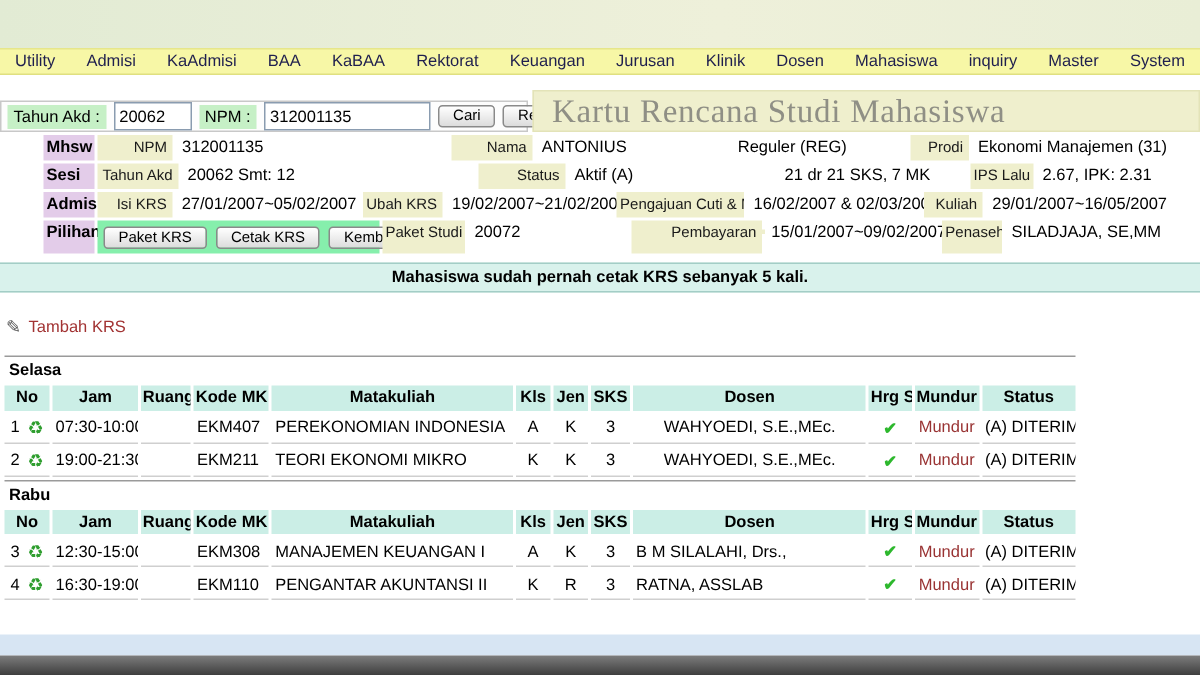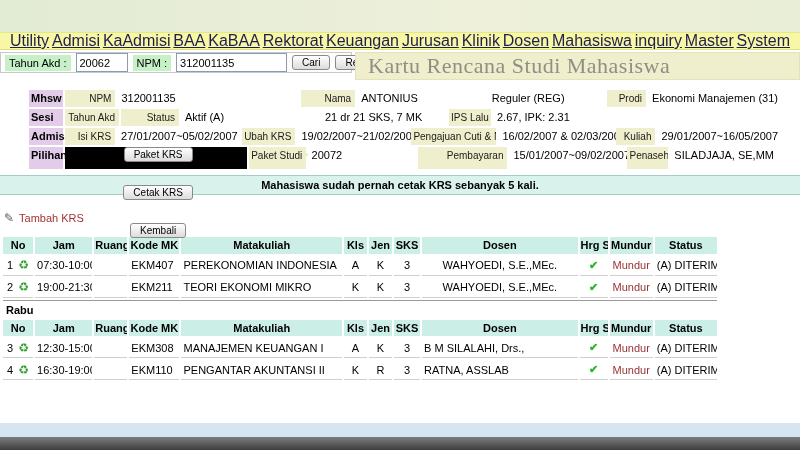--- a/index.html
+++ b/index.html
@@ -6,24 +6,24 @@
   html,body { width:800px; height:450px; overflow:hidden; }
   body { font-family:"Liberation Sans", sans-serif; font-size:11px; color:#000; background:#fff; }
   .page { position:relative; width:800px; height:450px; background:#fff; overflow:hidden; }
 
   
   .topband { height:32px; background:linear-gradient(90deg,#e2ebd4,#eef0da 60%,#e9eed6); }
 
   
   .menubar { height:18px; background:#f7f7a6; border-top:1px solid #e6e68a; border-bottom:1px solid #e0e080;
              display:flex; align-items:center; justify-content:space-between; padding:0 10px; }
-  .menubar span { color:#1f1f4e; font-size:16px; cursor:pointer; white-space:nowrap;text-decoration:underline; }
-
-  
-  .searchwrap { display:flex; align-items:flex-start; margin:2px 0 2px 0; height:36px; }
+  .menubar span { color:#1f1f4e; font-size:11px; cursor:pointer; white-space:nowrap; }
+
+  
+  .searchwrap { display:flex; align-items:flex-end; margin:2px 0 2px 0; height:36px; }
   .searchbar { display:flex; align-items:center; gap:5px; background:#fdfdfd; border:1px solid #c8c8c8;
                padding:0 6px 0 4px; width:352px; }
   .glabel { background:#c6f0c6; padding:2px 4px; font-size:11px; white-space:nowrap; }
   .searchbar input { width:52px; height:19px; border:1px solid #8a9cb0; font-family:"Liberation Sans",sans-serif;
                      font-size:11px; padding:1px 3px; }
   .searchbar input.wide { width:111px; }
   .btn { font-family:"Liberation Sans",sans-serif; font-size:10px; padding:1px 9px; border:1px solid #8a8a8a;
          border-radius:3px; background:linear-gradient(#ffffff,#dcdcdc); cursor:pointer; white-space:nowrap; }
   .titlebox { flex:1; background:#efefcd; border:1px solid #e3e3b8; margin-left:3px; display:flex; align-items:center; }
   .titlebox h1 { font-family:"Liberation Serif", serif; font-weight:normal; font-size:22px; color:#8f8f85;
@@ -33,21 +33,21 @@
   .info { width:779px; margin-left:1px; }
   .irow { display:flex; gap:2px; margin-bottom:2px; height:17px; }
   .irow.tall { height:22px; align-items:stretch; }
   .ihdr { width:34px; background:#e3cce9; font-weight:bold; font-size:11px; padding:2px 2px;margin-left:28px; }
   .ilbl { background:#efefcd; font-size:10px; text-align:right; padding:3px 4px 0 2px; white-space:nowrap;
           overflow:hidden; color:#1a1a1a; }
   .ival { background:#fff; font-size:11px; padding:2px 2px 0 4px; white-space:nowrap; }
   .w54{width:54px;} .w58{width:58px;} .w66{width:66px;margin-top:44px;} .w42{width:42px;} .w92{width:92px;}
   .w196{width:196px;} .w70{width:70px;} .w126{width:126px;} .w130{width:130px;} .w112{width:112px;} .w116{width:116px;}
   .flex1{flex:1;}
-  .btncell { width:188px; background:#000000; display:flex; align-items:center; gap:23px; padding-left:4px;flex-direction:column; }
+  .btncell { width:188px; background:#86efac; display:flex; align-items:center; gap:6px; padding-left:4px; }
   .rightal { text-align:right; padding-right:6px; }
 
   
   .msgbar { margin-top:6px; background:#d9f2ec; border-top:1px solid #a3cdc6; border-bottom:1px solid #a3cdc6;
             text-align:center; font-weight:bold; font-size:11px; padding:3px 0; }
 
   
   .tambah { margin:16px 0 10px 4px; display:flex; align-items:center; gap:5px; cursor:pointer; width:110px; }
   .tambah .tkicon { font-size:12px; color:#555; }
   .tambah .tktext { color:#a23333; font-size:11px; }
@@ -118,20 +118,21 @@
       <div class="ival w70">ANTONIUS</div>
       <div class="ilbl w66">Program</div>
       <div class="ival w126">Reguler (REG)</div>
       <div class="ilbl w42">Prodi</div>
       <div class="ival flex1">Ekonomi Manajemen (31)</div>
     </div>
 
     <div class="irow">
       <div class="ihdr">Sesi</div>
       <div class="ilbl w54">Tahun Akd</div>
+      <div class="ival w196">20062 Smt: 12</div>
       <div class="ilbl w58">Status</div>
       <div class="ival w70">Aktif (A)</div>
       <div class="ilbl w66">Tot SKS</div>
       <div class="ival w126">21 dr 21 SKS, 7 MK</div>
       <div class="ilbl w42">IPS Lalu</div>
       <div class="ival flex1">2.67, IPK: 2.31</div>
     </div>
 
     <div class="irow">
       <div class="ihdr">Admisi</div>
@@ -178,20 +179,23 @@
         <col style="width:23px">
         <col style="width:23px">
         <col style="width:26px">
       <col style="width:155px">
         <col style="width:28px">
         <col style="width:43px">
         <col style="width:62px">
     </colgroup>
 
     <tbody>
+        <tr>
+      <td class="day" colspan="12">Selasa</td>
+    </tr>
     <tr>
       <td class="th">No</td>
       <td class="th">Jam</td>
       <td class="th">Ruang</td>
       <td class="th">Kode MK</td>
       <td class="th">Matakuliah</td>
       <td class="th">Kls</td>
       <td class="th">Jen</td>
       <td class="th">SKS</td>
       <td class="th">Dosen</td>

